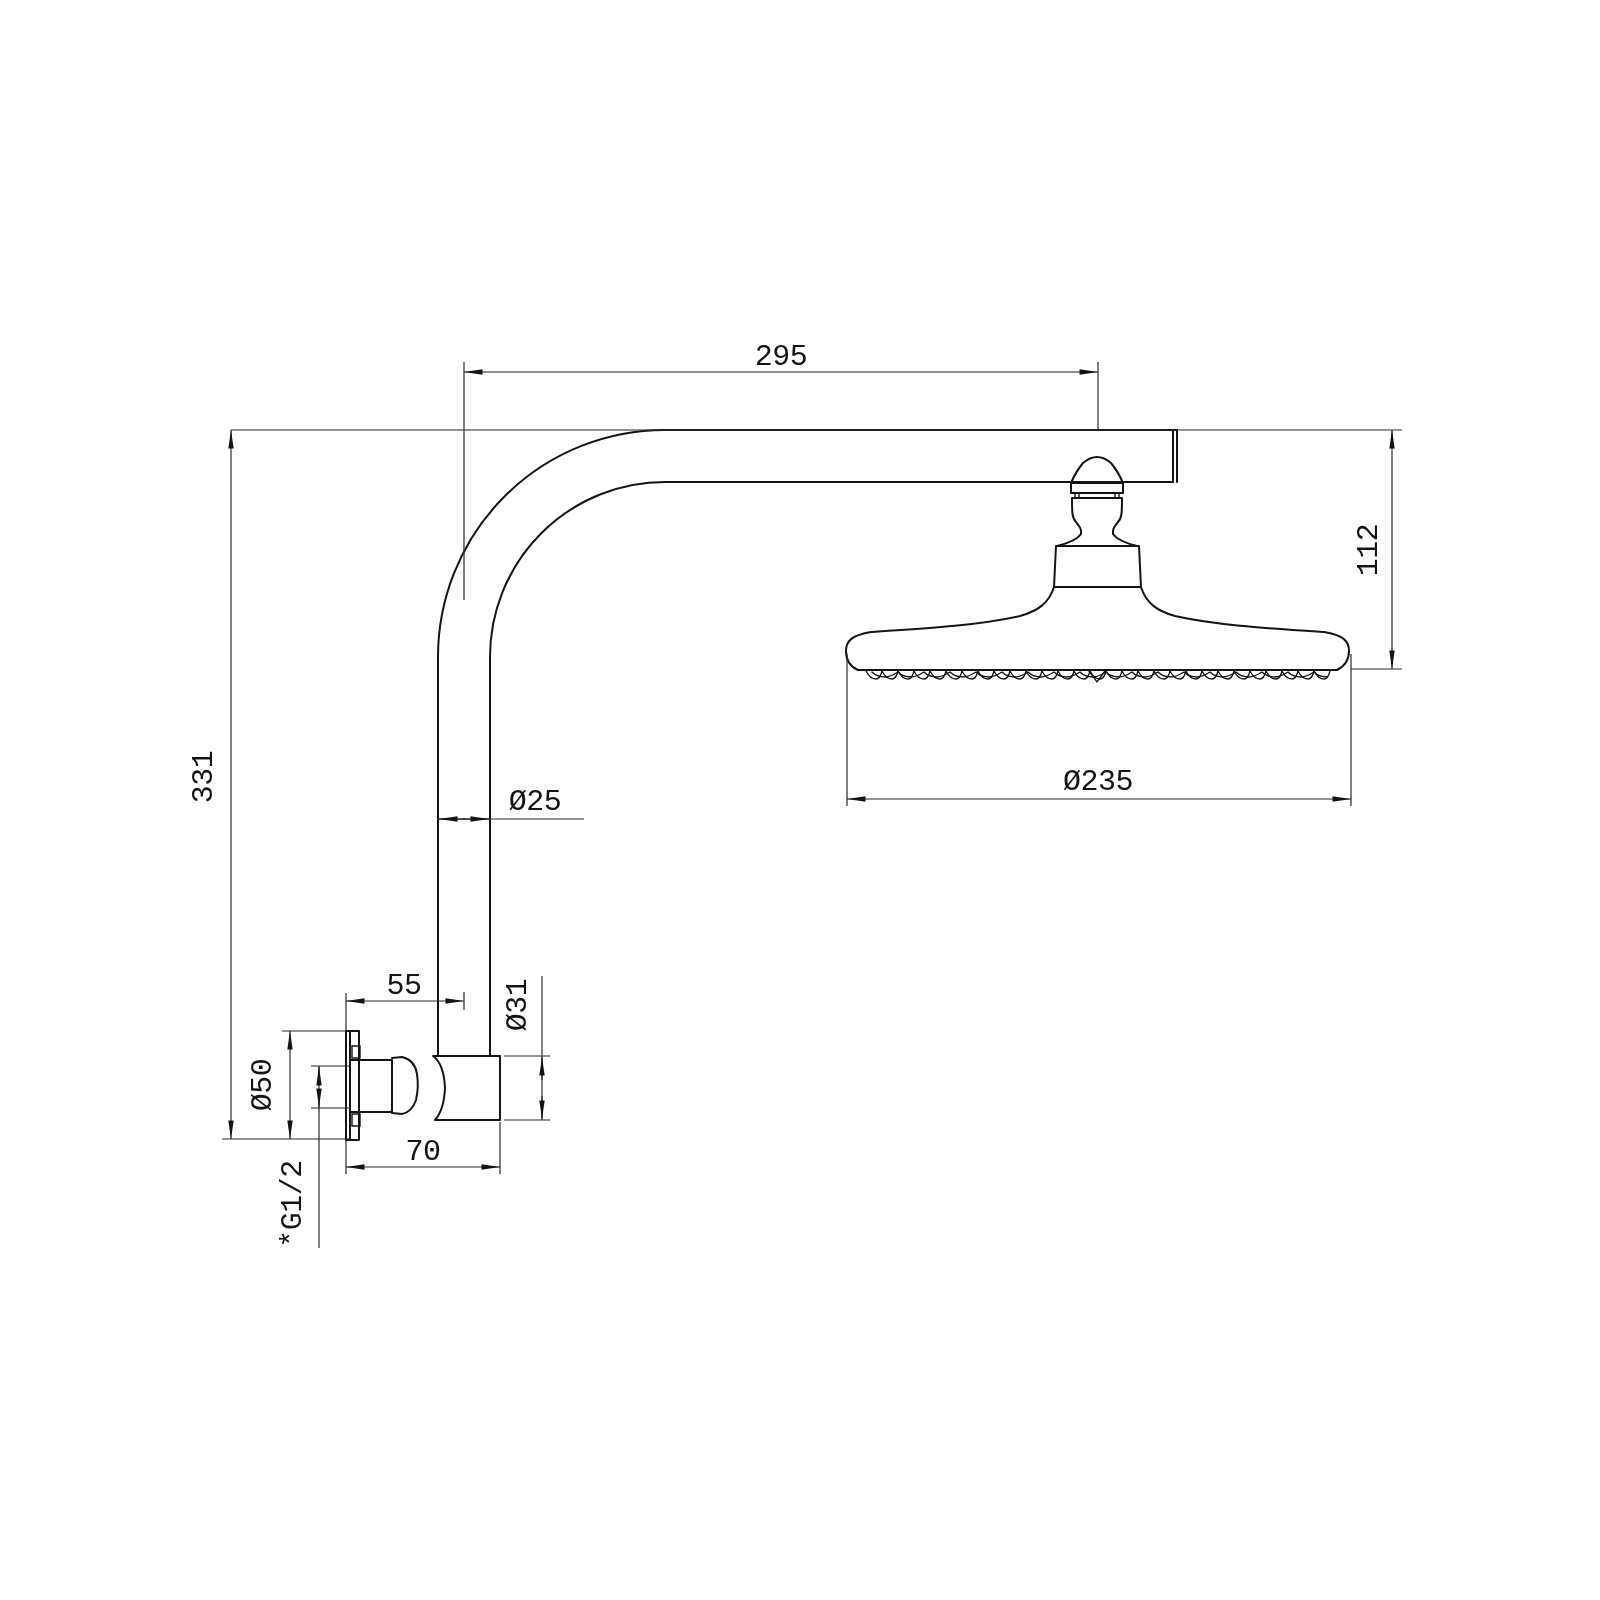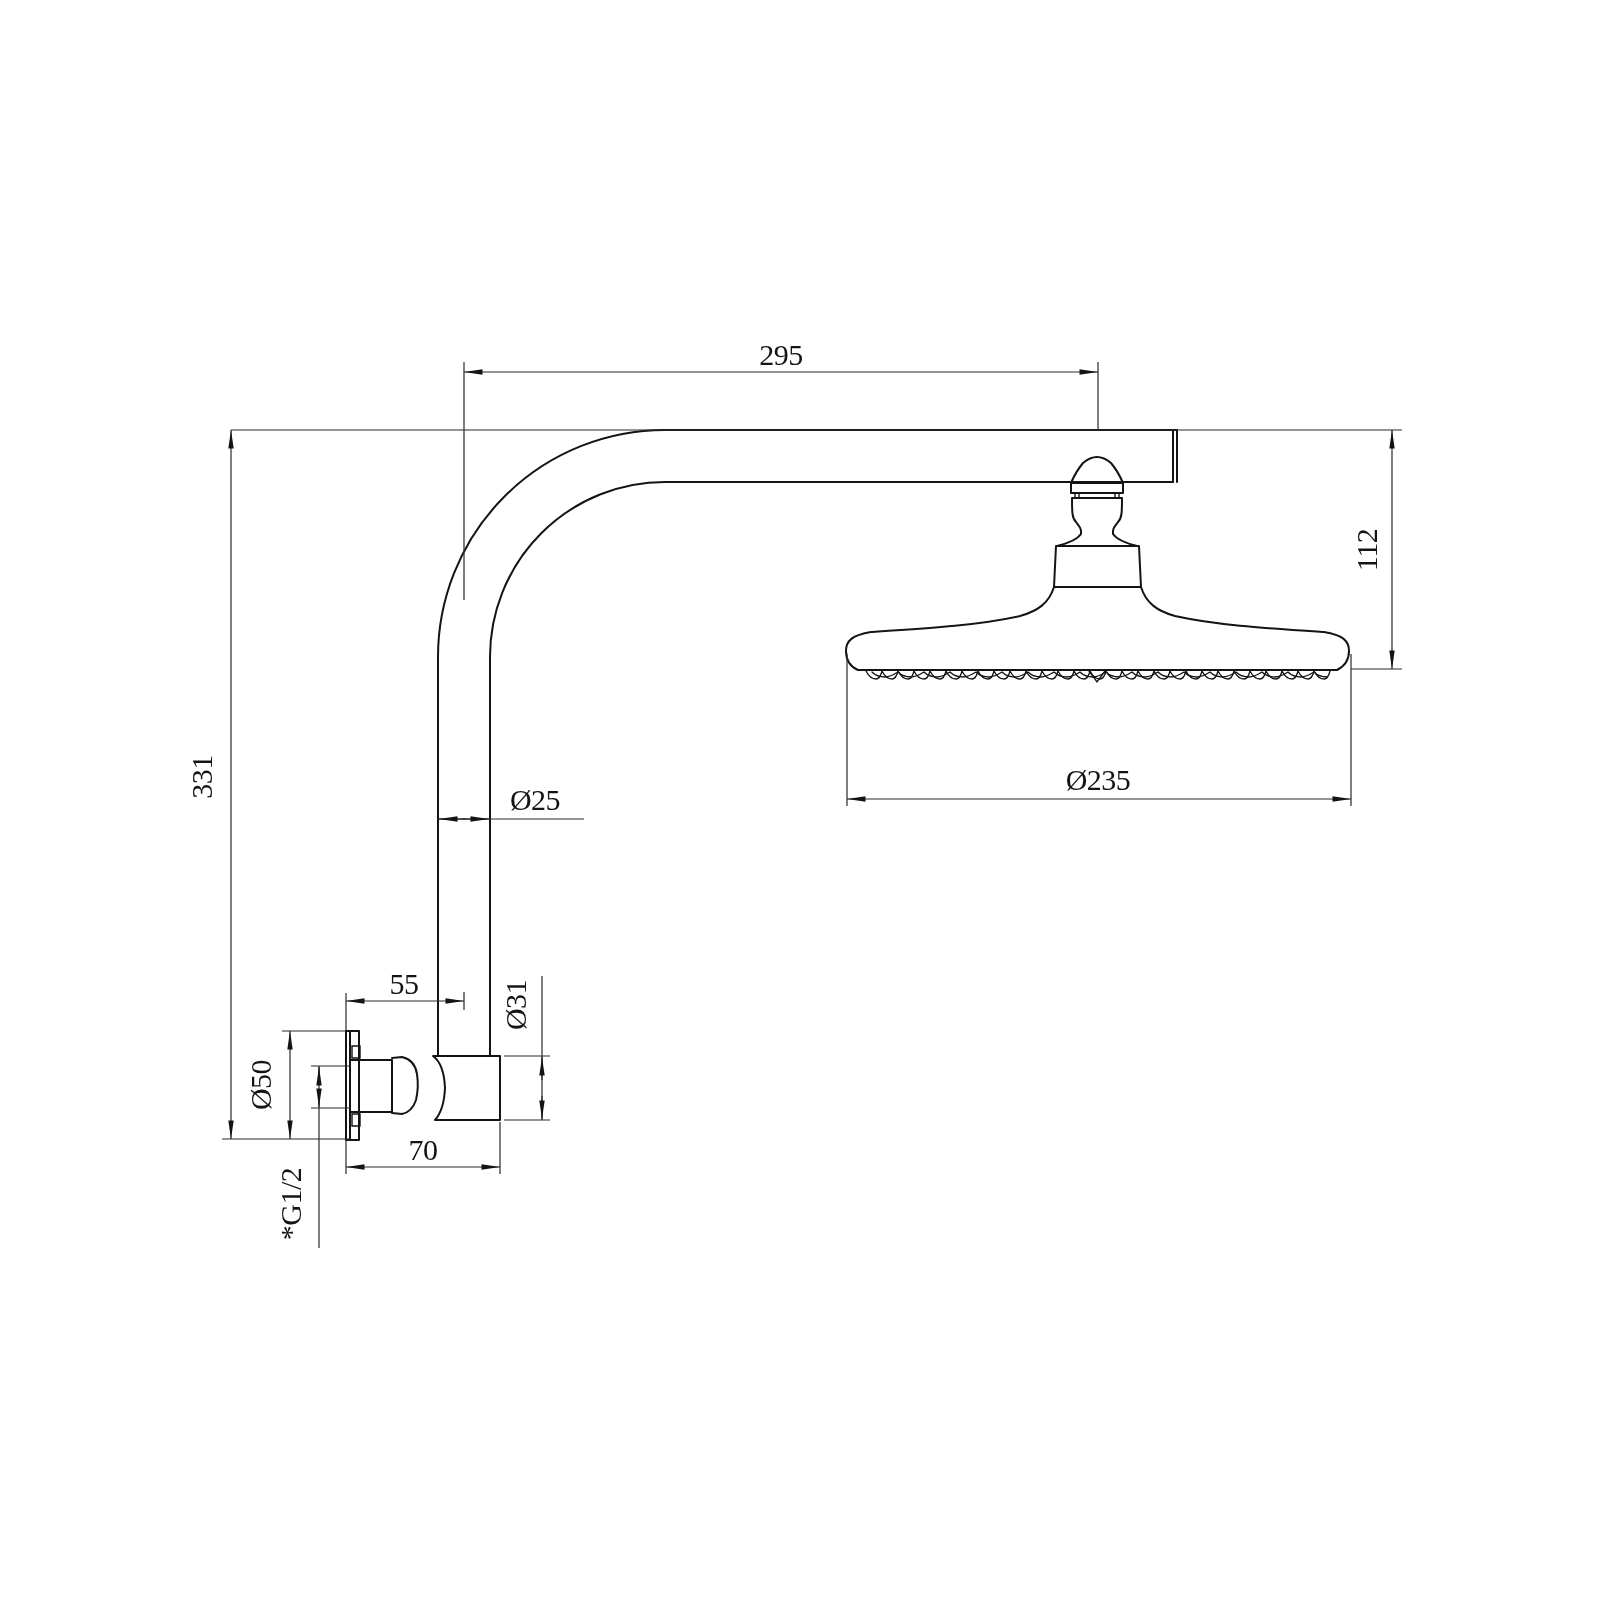--- a/index.html
+++ b/index.html
@@ -1,17 +1,17 @@
 <!DOCTYPE html>
 <html><head>
 <meta charset="utf-8">
 <style>
   html,body{margin:0;padding:0;background:#ffffff;}
   .canvas{position:relative;width:1600px;height:1600px;background:#ffffff;overflow:hidden;
-          font-family:Liberation Serif, serif;}
+          font-family:Liberation Mono, monospace;}
   svg{position:absolute;left:0;top:0;}
   .part{fill:none;stroke:#141414;stroke-width:2;stroke-linecap:round;stroke-linejoin:round;}
   .part-thin{fill:none;stroke:#141414;stroke-width:1.4;stroke-linecap:round;}
   .dim{fill:none;stroke:#2a2a2a;stroke-width:1.2;stroke-linecap:butt;}
   .noz{fill:none;stroke:#141414;stroke-width:1.3;stroke-linecap:round;}
   text{fill:#141414;font-size:30px;text-anchor:middle;letter-spacing:-0.5px;}
 </style>
 </head>
 <body>
 

